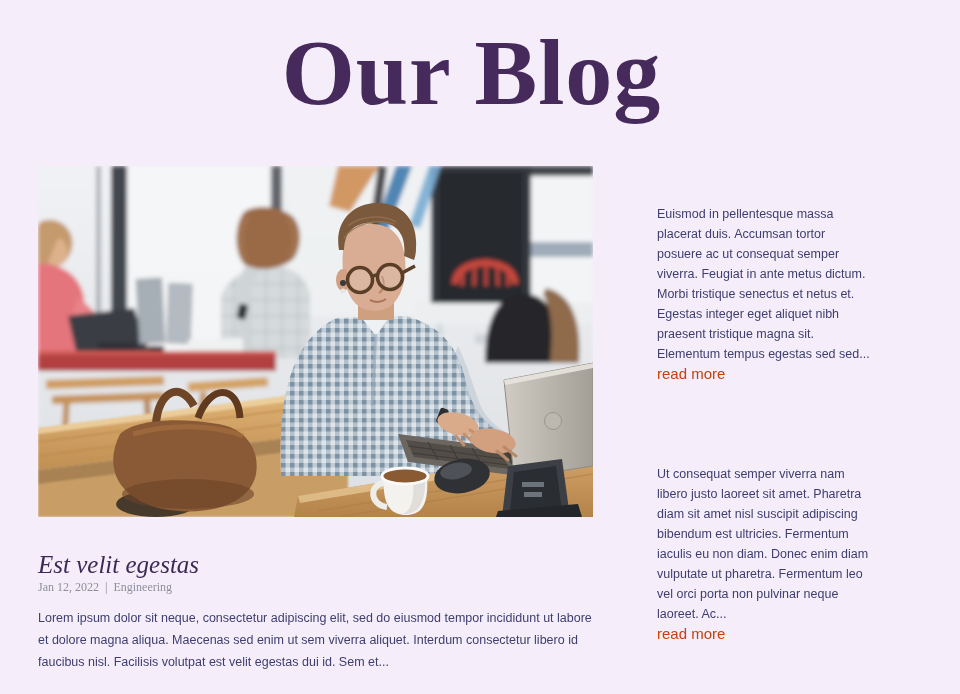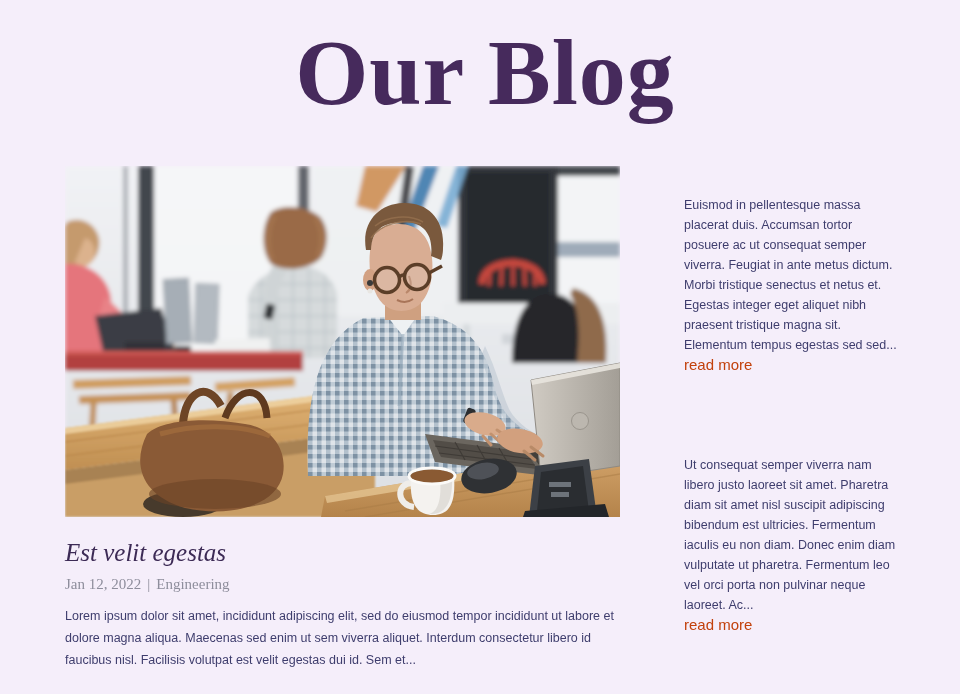--- a/index.html
+++ b/index.html
@@ -4,21 +4,21 @@
 <style>
   * { box-sizing: border-box; }
   html,body { margin:0; padding:0; }
   body {
     width:960px; height:694px;
     background:#f5eefa;
     font-family:"Liberation Sans", sans-serif;
     color:#3e3d6d;
     overflow:hidden;
   }
-  .container { padding:0 55px 0 65px; }
+  .container { padding:0 55px 0 38px; }
 
   h1.page-title {
     font-family:"Liberation Serif", serif;
     font-weight:600;
     font-size:94px;
     line-height:1.25;
     letter-spacing:1px;
     color:#462a5c;
     text-align:center;
     margin:14px 0 0 0;
@@ -29,28 +29,28 @@
   .main-column { width:555px; flex:none; }
   .photo-frame { width:555px; height:351px; overflow:hidden; cursor:pointer; }
   .photo-frame svg { display:block; width:555px; height:351px; }
 
   h2.post-title {
     font-family:"Liberation Serif", serif;
     font-style:italic;
     font-weight:500;
     font-size:25px;
     color:#3c2a55;
-    margin:22px 0 0 0;
+    margin:34px 0 0 0;
     cursor:pointer;
   }
   .post-meta {
     font-family:"Liberation Serif", serif;
-    font-size:15px;
+    font-size:12px;
     color:#8e8e9c;
-    margin-top:9px;
+    margin-top:1px;
   }
   .post-meta .sep { margin:0 6px; }
   .post-meta .category { cursor:pointer; }
   .post-excerpt {
     font-size:12.5px;
     line-height:22px;
     margin:12px 0 0 0;
   }
 
   .sidebar { width:214px; flex:none; padding-top:13px; }
@@ -60,21 +60,21 @@
     font-weight:600;
     font-size:22px;
     letter-spacing:0.2px;
     color:#3c2a55;
     margin:0;
     cursor:pointer;
   }
   .sidebar-excerpt {
     font-size:12.5px;
     line-height:20px;
-    margin:16px 0 0 0;
+    margin:25px 0 0 0;
   }
   a.read-more {
     display:inline-block;
     font-size:15px;
     line-height:20px;
     color:#c2410c;
     text-decoration:none;
     cursor:pointer;
   }
 </style>
@@ -278,21 +278,21 @@
           </g>
         </svg>
       </div>
 
       <h2 class="post-title">Est velit egestas</h2>
 
       <div class="post-meta">
         <span class="date">Jan 12, 2022</span><span class="sep">|</span><span class="category">Engineering</span>
       </div>
 
-      <p class="post-excerpt">Lorem ipsum dolor sit amet, incididunt adipiscing elit, sed do eiusmod tempor incididunt ut labore et dolore magna aliqua. Maecenas sed enim ut sem viverra aliquet. Interdum consectetur libero id faucibus nisl. Facilisis volutpat est velit egestas dui id. Sem et...</p>
+      <p class="post-excerpt">Lorem ipsum dolor sit neque, consectetur adipiscing elit, sed do eiusmod tempor incididunt ut labore et dolore magna aliqua. Maecenas sed enim ut sem viverra aliquet. Interdum consectetur libero id faucibus nisl. Facilisis volutpat est velit egestas dui id. Sem et...</p>
     </div>
 
     <div class="sidebar">
 
       <div class="sidebar-post">
         <p class="sidebar-excerpt">Euismod in pellentesque massa placerat duis. Accumsan tortor posuere ac ut consequat semper viverra. Feugiat in ante metus dictum. Morbi tristique senectus et netus et. Egestas integer eget aliquet nibh praesent tristique magna sit. Elementum tempus egestas sed sed...</p>
         <a class="read-more">read more</a>
       </div>
 
       <div class="sidebar-post">

